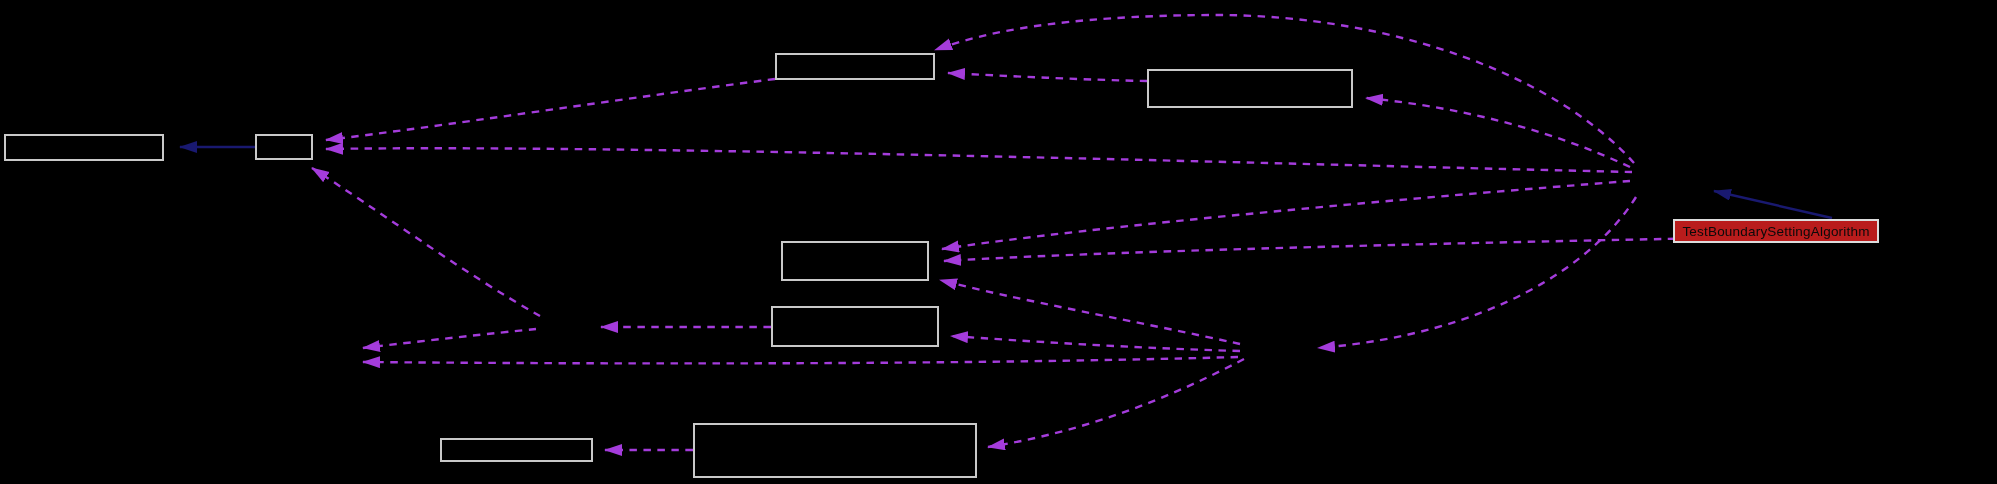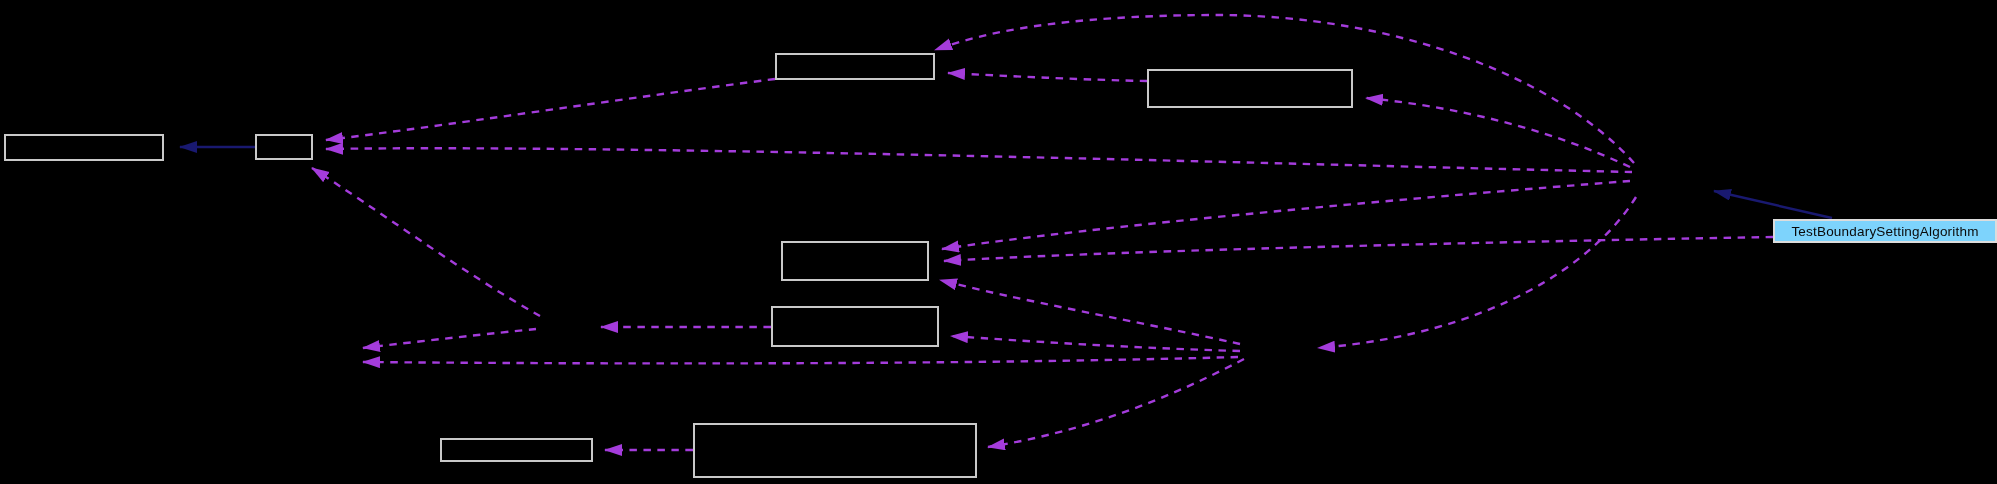--- a/index.html
+++ b/index.html
@@ -53,21 +53,21 @@
       <path d="M 1240 344 C 1140 322 1012 299 940 280" fill="none" stroke="#a43cdb" stroke-width="2.4" stroke-dasharray="7.5,6.5" marker-end="url(#arrow-usage)"></path>
       <path d="M 1240 351 C 1130 348 1024 341 951 336" fill="none" stroke="#a43cdb" stroke-width="2.4" stroke-dasharray="7.5,6.5" marker-end="url(#arrow-usage)"></path>
       <path d="M 1244 359 C 1170 398 1084 432 988 447" fill="none" stroke="#a43cdb" stroke-width="2.4" stroke-dasharray="7.5,6.5" marker-end="url(#arrow-usage)"></path>
       <path d="M 1238 357 C 950 365 600 364 363 362" fill="none" stroke="#a43cdb" stroke-width="2.4" stroke-dasharray="7.5,6.5" marker-end="url(#arrow-usage)"></path>
       <path d="M 771 327 C 710 327 652 327 601 327" fill="none" stroke="#a43cdb" stroke-width="2.4" stroke-dasharray="7.5,6.5" marker-end="url(#arrow-usage)"></path>
       <path d="M 536 329 C 495 333 422 341 363 348" fill="none" stroke="#a43cdb" stroke-width="2.4" stroke-dasharray="7.5,6.5" marker-end="url(#arrow-usage)"></path>
       <path d="M 693 450 C 660 450 632 450 605 450" fill="none" stroke="#a43cdb" stroke-width="2.4" stroke-dasharray="7.5,6.5" marker-end="url(#arrow-usage)"></path>
       <path d="M 255 147 L 180 147" fill="none" stroke="#191970" stroke-width="2.4" marker-end="url(#arrow-inheritance)"></path>
       <path d="M 1832 218 L 1714 191" fill="none" stroke="#191970" stroke-width="2.4" marker-end="url(#arrow-inheritance)"></path>
     </svg>
-  <div class="node main" id="main-node" style="left: 1773px; top: 219px; width: 224px; height: 24px; background: #7dd3fc; border-color: rgb(220, 220, 220); color: rgb(10, 10, 10);">TestBoundarySettingAlgorithm</div>
+  <div class="node main" id="main-node" style="left: 1673px; top: 219px; width: 206px; height: 24px; background: #b91c1c; border-color: rgb(220, 220, 220); color: rgb(10, 10, 10);">TestBoundarySettingAlgorithm</div>
 <div class="node" style="left: 4px; top: 134px; width: 160px; height: 27px; border-color: rgb(201, 201, 201);"></div>
     <div class="node" style="left: 255px; top: 134px; width: 58px; height: 26px; border-color: rgb(201, 201, 201);"></div>
     <div class="node" style="left: 775px; top: 53px; width: 160px; height: 27px; border-color: rgb(201, 201, 201);"></div>
     <div class="node" style="left: 1147px; top: 69px; width: 206px; height: 39px; border-color: rgb(201, 201, 201);"></div>
     <div class="node" style="left: 781px; top: 241px; width: 148px; height: 40px; border-color: rgb(201, 201, 201);"></div>
     <div class="node" style="left: 771px; top: 306px; width: 168px; height: 41px; border-color: rgb(201, 201, 201);"></div>
     <div class="node" style="left: 440px; top: 438px; width: 153px; height: 24px; border-color: rgb(201, 201, 201);"></div>
     <div class="node" style="left: 693px; top: 423px; width: 284px; height: 55px; border-color: rgb(201, 201, 201);"></div>
   </div>
 

